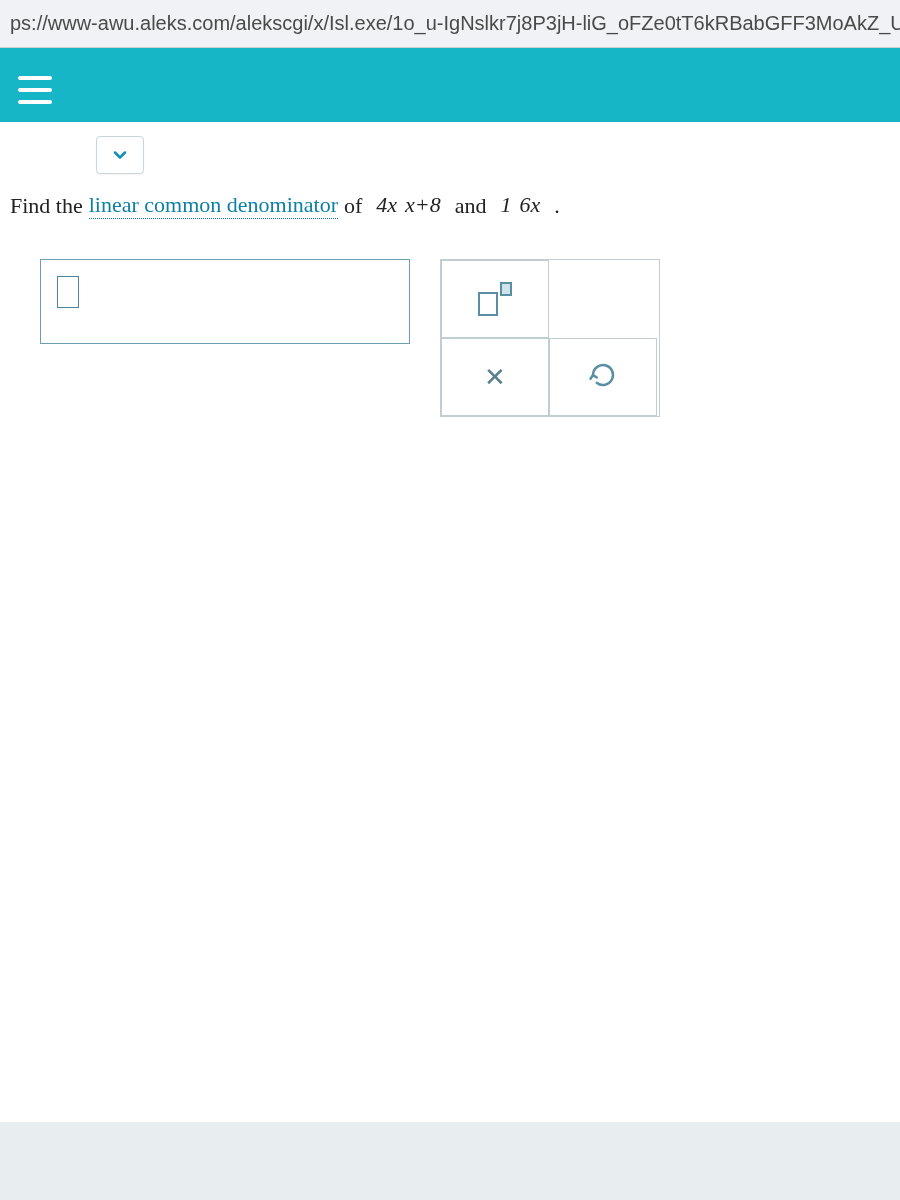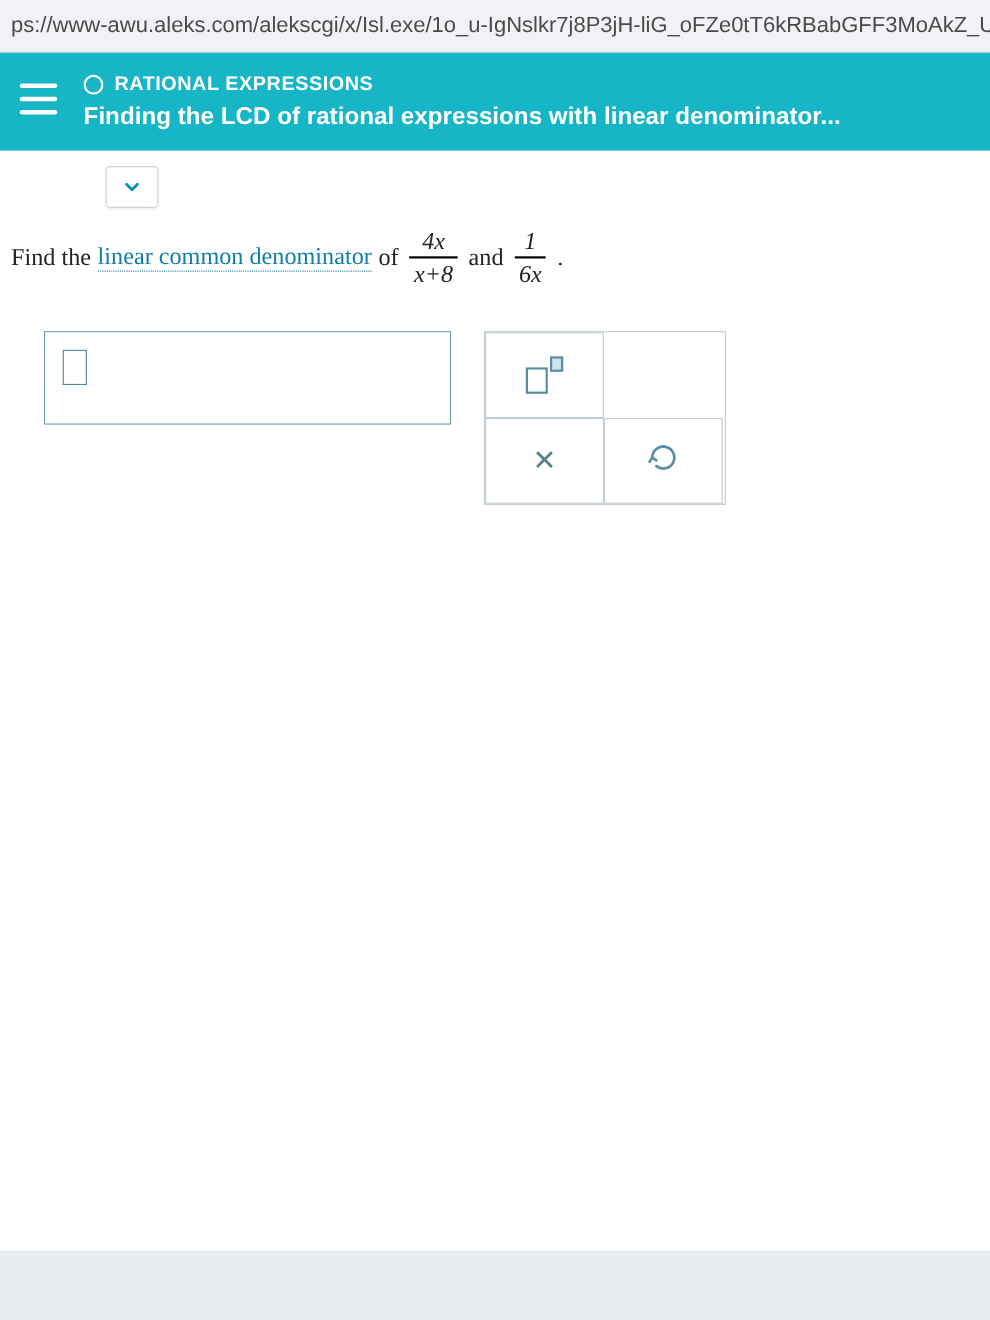--- a/index.html
+++ b/index.html
@@ -97,21 +97,21 @@
     flex-wrap: wrap;
     gap: 6px;
   }
   .lcd-link {
     color: #0e7fa6;
     border-bottom: 1px dotted #0e7fa6;
     cursor: pointer;
   }
   .frac {
     display: inline-flex;
-    flex-direction: column;
+    flex-direction: row;
     align-items: center;
     font-style: italic;
     font-family: "Times New Roman", serif;
     vertical-align: middle;
     margin: 0 4px;
     line-height: 1.1;
   }
   .frac .num, .frac .den {
     padding: 0 4px;
     font-size: 22px;
@@ -191,27 +191,20 @@
 </head>
 <body>
 
 <div class="url-bar">ps://www-awu.aleks.com/alekscgi/x/Isl.exe/1o_u-IgNslkr7j8P3jH-liG_oFZe0tT6kRBabGFF3MoAkZ_UVxr</div>
 
 <div class="header-band">
   <div class="menu-icon">
     <span></span>
       <span></span>
       <span></span>
-  </div>
-  <div class="header-text">
-    <div class="slice-title">
-      <span class="slice-circle"></span>
-      <span>RATIONAL EXPRESSIONS</span>
-    </div>
-    <div class="topic-title">Finding the LCD of rational expressions with linear denominator...</div>
   </div>
 </div>
 
 <div class="content-wrap">
 
   <div class="chevron-box">
     <svg viewBox="0 0 24 24">
       <path d="M6 9l6 6 6-6" fill="none" stroke="#0e8fb5" stroke-width="3" stroke-linecap="round" stroke-linejoin="round"></path>
     </svg>
   </div>

